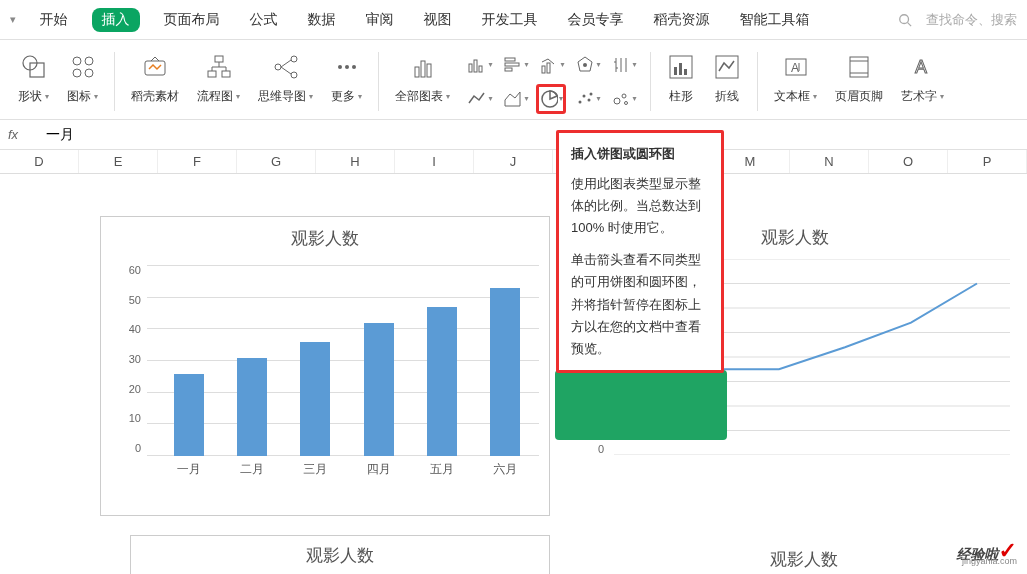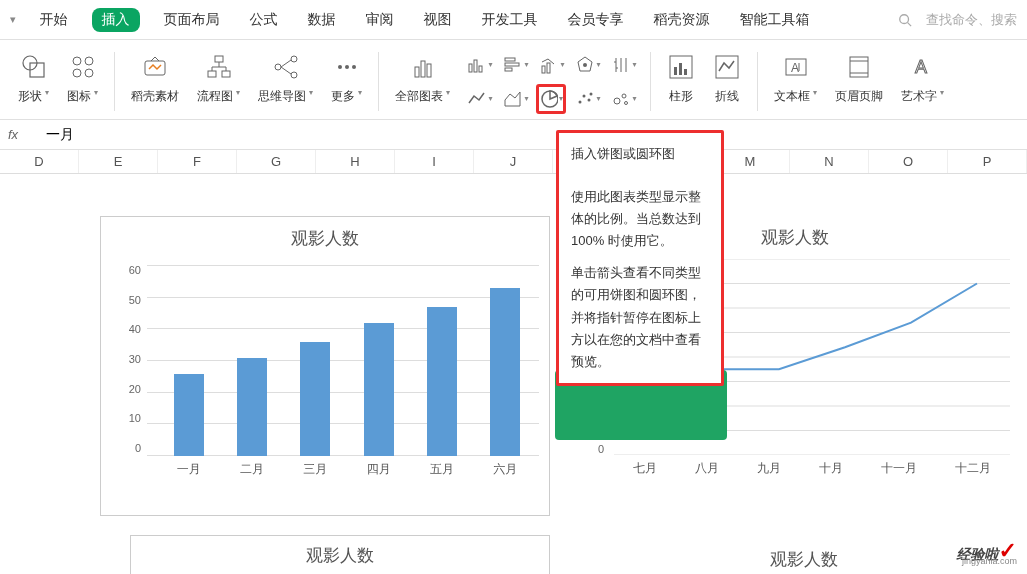--- a/index.html
+++ b/index.html
@@ -6,21 +6,21 @@
 body { font-family: "Microsoft YaHei", sans-serif; font-size: 13px; color: #333; background: #fff; width: 1027px; height: 574px; overflow: hidden; position: relative; }
 .menubar { display: flex; align-items: center; height: 40px; border-bottom: 1px solid #e0e0e0; padding: 0 10px; gap: 18px; }
 .menu-item { cursor: pointer; padding: 4px 6px; font-size: 14px; }
 .menu-item.active { background: #0aa562; color: #fff; border-radius: 8px; padding: 3px 10px; }
 .menu-arrow { color: #888; font-size: 11px; }
 .search-box { margin-left: auto; color: #aaa; display: flex; align-items: center; gap: 14px; font-size: 13px; }
 .search-box svg { width: 14px; height: 14px; }
 .toolbar { display: flex; align-items: stretch; height: 80px; border-bottom: 1px solid #e0e0e0; padding: 8px 10px 4px; gap: 2px; }
 .tool-btn { display: flex; flex-direction: column; align-items: center; justify-content: flex-start; padding: 2px 8px; cursor: pointer; gap: 4px; min-width: 44px; }
 .tool-btn .icon-box { height: 34px; display: flex; align-items: center; justify-content: center; }
-.tool-btn .label { font-size: 12px; color: #333; white-space: nowrap; display: flex; align-items: flex-start; gap: 2px; }
+.tool-btn .label { font-size: 12px; color: #333; white-space: nowrap; display: flex; align-items: center; gap: 2px; }
 .sep { width: 1px; background: #e0e0e0; margin: 4px 6px; }
 .mini-chart-col { display: flex; flex-direction: column; gap: 4px; justify-content: center; padding: 0 4px; }
 .mini-chart-row { display: flex; gap: 6px; }
 .mini-btn { display: flex; align-items: center; justify-content: center; width: 30px; height: 30px; cursor: pointer; border-radius: 3px; }
 .mini-btn.highlighted { border: 3px solid #ed2f2f; }
 .formula-bar { display: flex; align-items: center; height: 30px; border-bottom: 1px solid #e0e0e0; padding: 0 8px; gap: 8px; font-size: 13px; }
 .fx-label { font-style: italic; color: #666; width: 26px; }
 .formula-input { border: none; outline: none; font-size: 14px; padding: 2px 4px; flex: 1; }
 .col-headers { display: flex; height: 24px; border-bottom: 1px solid #ddd; position: relative; }
 .col-head { width: 82px; text-align: center; line-height: 24px; border-right: 1px solid #eee; font-size: 13px; color: #555; }
@@ -30,21 +30,21 @@
 .y-axis { position: absolute; left: 16px; top: 8px; height: 190px; display: flex; flex-direction: column-reverse; justify-content: space-between; text-align: right; width: 24px; font-size: 11px; color: #666; }
 .grid-line { position: absolute; left: 46px; right: 10px; height: 1px; background: #ddd; }
 .bars { position: absolute; left: 56px; right: 12px; bottom: 30px; height: 190px; display: flex; justify-content: space-around; align-items: flex-end; }
 .bar { width: 30px; background: #5b9bd5; }
 .x-labels { position: absolute; left: 56px; right: 12px; bottom: 8px; display: flex; justify-content: space-around; font-size: 12px; color: #555; }
 .line-chart-area { position: relative; height: 230px; padding: 0 10px 30px 44px; }
 .line-y-axis { position: absolute; left: 10px; top: 4px; height: 196px; display: flex; flex-direction: column-reverse; justify-content: space-between; text-align: right; width: 24px; font-size: 11px; color: #666; }
 .line-svg { position: absolute; left: 44px; right: 10px; top: 4px; height: 196px; }
 .line-x-labels { position: absolute; left: 44px; right: 10px; bottom: 8px; display: flex; justify-content: space-around; font-size: 12px; color: #555; }
 .tooltip-box { position: absolute; background: #fff; border: 3px solid #ed2f2f; border-radius: 2px; padding: 10px 12px; font-size: 13px; line-height: 1.7; color: #333; width: 168px; z-index: 100; }
-.tooltip-title { font-weight: normal; margin-bottom: 21px; }
+.tooltip-title { font-weight: bold; margin-bottom: 8px; }
 .green-overlay { position: absolute; background: #1fa463; border-radius: 4px; z-index: 50; }
 .bottom-chart-title { position: absolute; text-align: center; font-size: 17px; color: #555; }
 .watermark { position: absolute; right: 10px; bottom: 10px; display: flex; align-items: flex-end; gap: 0; font-size: 14px; z-index: 200; }
 .watermark .txt1 { color: #444; font-weight: bold; font-style: italic; }
 .watermark .check { color: #d00; font-size: 22px; font-weight: bold; }
 .watermark .sub { font-size: 9px; color: #888; position: absolute; right: 0; bottom: -2px; }
 .dd-arrow { font-size: 8px; color: #888; margin-left: 1px; }
 </style>
 </head>
 <body>
@@ -397,28 +397,20 @@
         <line x1="0" x2="396" y1="171.5" y2="171.5" stroke="#ddd"></line>
         <line x1="0" x2="396" y1="147" y2="147" stroke="#ddd"></line>
         <line x1="0" x2="396" y1="122.5" y2="122.5" stroke="#ddd"></line>
         <line x1="0" x2="396" y1="98" y2="98" stroke="#ddd"></line>
         <line x1="0" x2="396" y1="73.5" y2="73.5" stroke="#ddd"></line>
         <line x1="0" x2="396" y1="49" y2="49" stroke="#ddd"></line>
         <line x1="0" x2="396" y1="24.5" y2="24.5" stroke="#ddd"></line>
         <line x1="0" x2="396" y1="0" y2="0" stroke="#ddd"></line>
         <polyline points="33,110.25 99,110.25 165,110.25 231.00000000000003,88.19999999999999 297,63.69999999999999 363,24.5" fill="none" stroke="#5b9bd5" stroke-width="2"></polyline>
       </svg>
-    <div class="line-x-labels" id="line-xlabels">
-        <span>七月</span>
-        <span>八月</span>
-        <span>九月</span>
-        <span>十月</span>
-        <span>十一月</span>
-        <span>十二月</span>
-      </div>
   </div>
 </div>
 
 <div class="tooltip-box" style="left:556px; top:130px;">
   <div class="tooltip-title">插入饼图或圆环图</div>
   <div>使用此图表类型显示整体的比例。当总数达到 100% 时使用它。</div>
   <div style="height:10px"></div>
   <div>单击箭头查看不同类型的可用饼图和圆环图，并将指针暂停在图标上方以在您的文档中查看预览。</div>
 </div>
 

